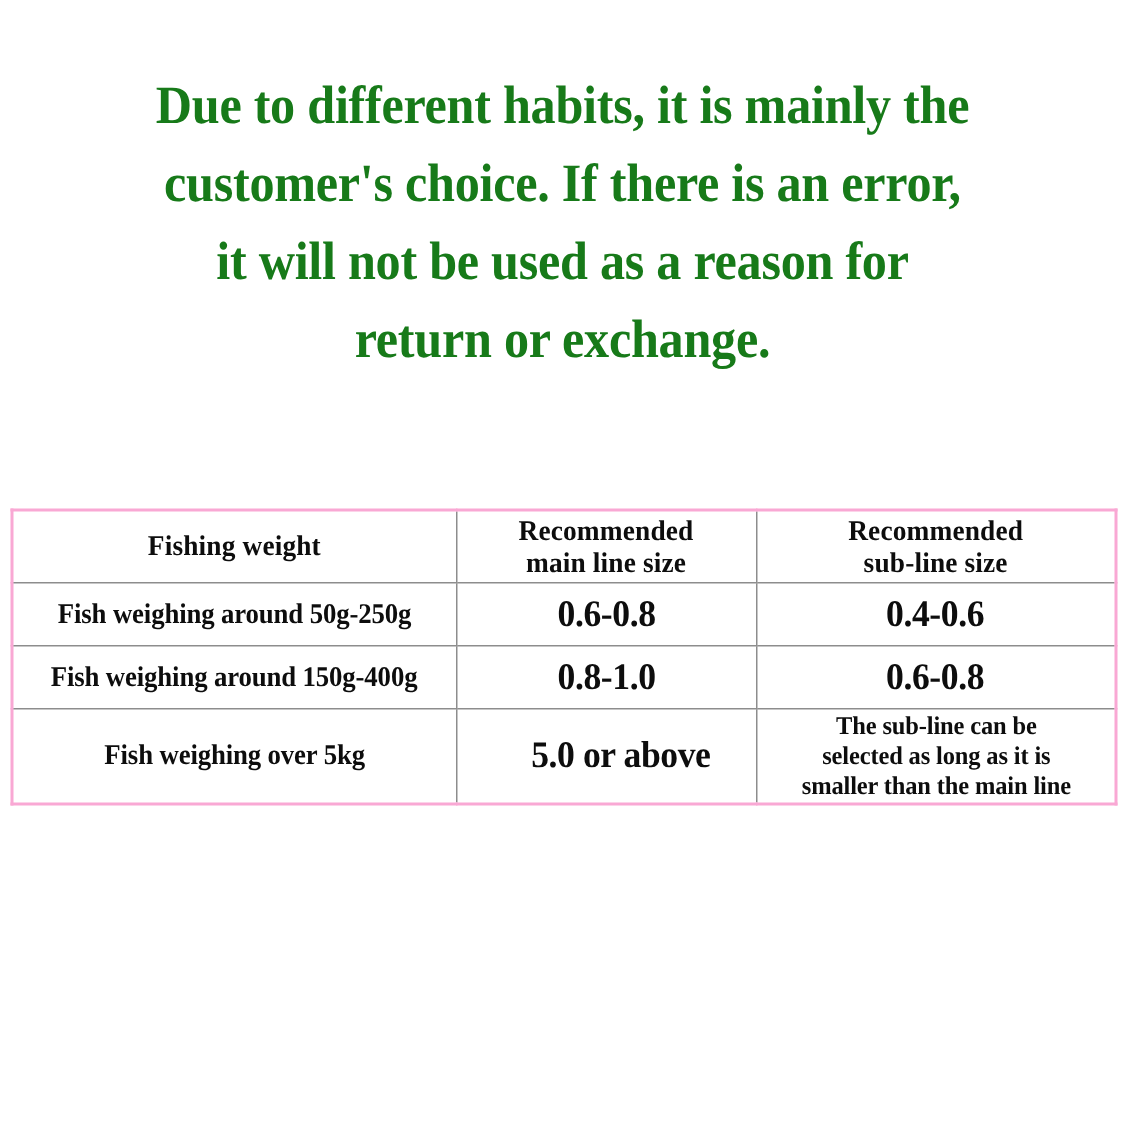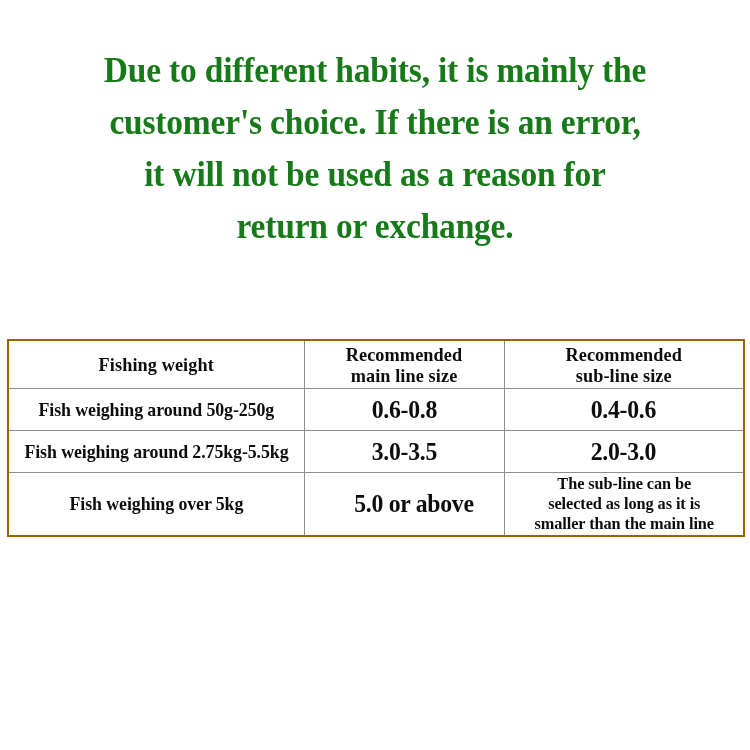--- a/index.html
+++ b/index.html
@@ -49,21 +49,21 @@
   .table-wrap {
     position: absolute;
     left: 7px;
     top: 339px;
     width: 736px;
   }
   table.size-table {
     width: 736px;
     border-collapse: collapse;
     table-layout: fixed;
-    border: 2px solid #a16207;
+    border: 2px solid #f9a8d4;
     background: #ffffff;
   }
   table.size-table col.c1 { width: 296px; }
   table.size-table col.c2 { width: 200px; }
   table.size-table col.c3 { width: 240px; }
 
   table.size-table td {
     border: 1px solid #8d8d8d;
     text-align: center;
     vertical-align: middle;
@@ -158,30 +158,30 @@
             <span class="hl">sub-line size</span>
           </td>
         </tr>
 
         <tr class="data-row">
           <td class="weight-cell"><span class="txt">Fish weighing around 50g-250g</span></td>
           <td class="line-cell"><span class="txt">0.6-0.8</span></td>
           <td class="line-cell"><span class="txt">0.4-0.6</span></td>
         </tr>
 
+        <tr class="data-row">
+          <td class="weight-cell"><span class="txt">Fish weighing around 150g-400g</span></td>
+          <td class="line-cell"><span class="txt">0.8-1.0</span></td>
+          <td class="line-cell"><span class="txt">0.6-0.8</span></td>
+        </tr>
 
 
 
 
 
-        <tr class="data-row">
-          <td class="weight-cell"><span class="txt">Fish weighing around 2.75kg-5.5kg</span></td>
-          <td class="line-cell"><span class="txt">3.0-3.5</span></td>
-          <td class="line-cell"><span class="txt">2.0-3.0</span></td>
-        </tr>
 
         <tr class="last-row">
           <td class="weight-cell"><span class="txt">Fish weighing over 5kg</span></td>
           <td class="line-cell"><span class="txt">5.0 or above</span></td>
           <td class="note-cell">
             <span class="nl">The sub-line can be</span>
             <span class="nl">selected as long as it is</span>
             <span class="nl">smaller than the main line</span>
           </td>
         </tr>

